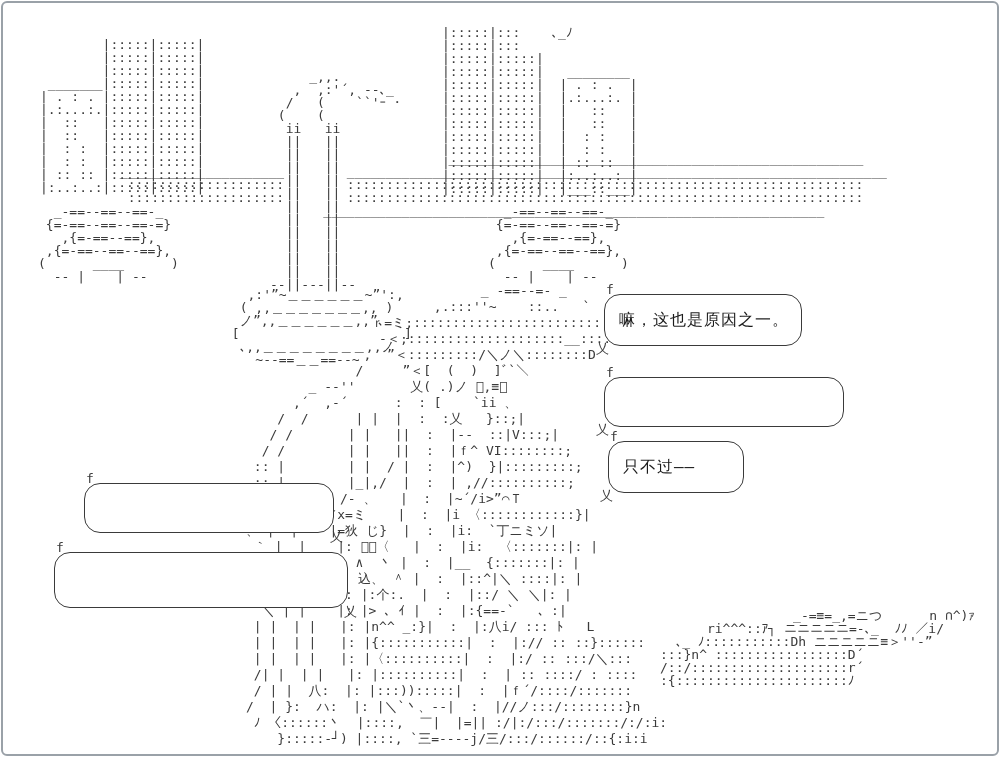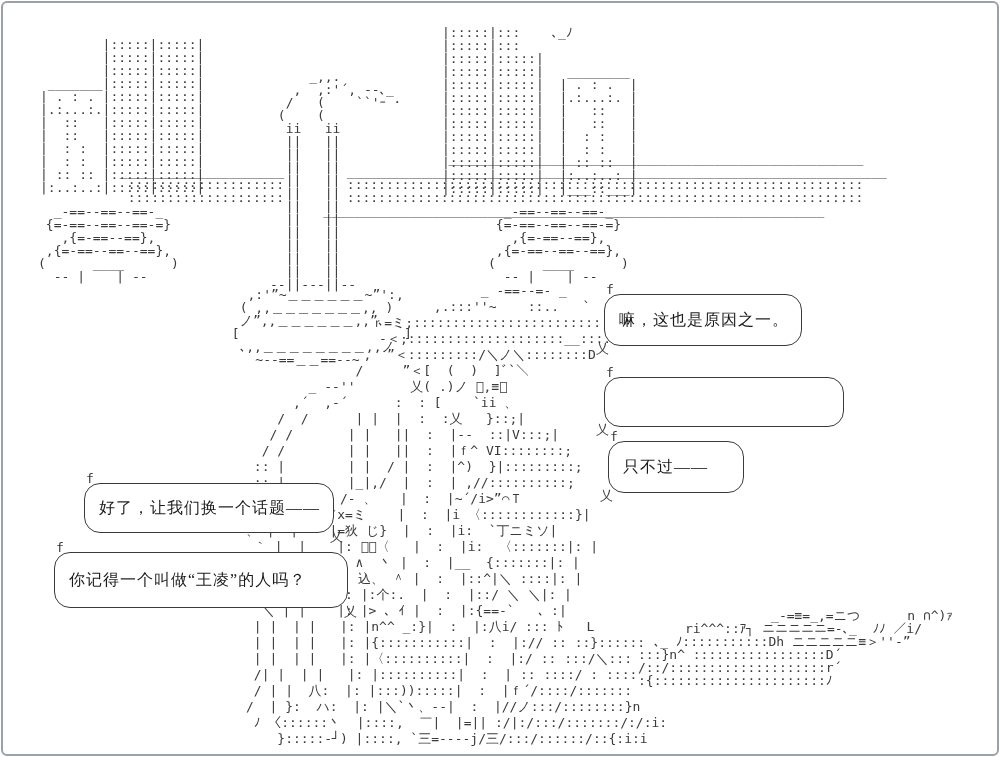--- a/index.html
+++ b/index.html
@@ -4,21 +4,21 @@
 <style>
   html,body{margin:0;padding:0;background:#ffffff;}
   .stage{position:relative;width:1000px;height:757px;background:#ffffff;overflow:hidden;
          font-family:"DejaVu Sans Mono",monospace;}
   .frame{position:absolute;inset:1px;border:2px solid #9aa1a8;border-radius:6px;pointer-events:none;}
   pre.art{position:absolute;margin:12px;font-size:13px;line-height:13px;color:#3a3a3a;
           background:transparent;white-space:pre;letter-spacing:0;}
   pre.art.big{line-height:16px;}
   .bubble{position:absolute;background:#ffffff;border:1.6px solid #3a3a3a;border-radius:16px;
           display:flex;align-items:center;padding:0 14px;box-sizing:border-box;}
-  .bubble .txt{font-family:Liberation Serif, serif;font-size:16px;color:#1b1b1b;
+  .bubble .txt{font-family:Liberation Mono, monospace;font-size:16px;color:#1b1b1b;
                letter-spacing:1px;white-space:nowrap;}
   .bubble .g-top{position:absolute;top:-13px;left:1px;font-size:13px;color:#3a3a3a;
                  font-family:"DejaVu Sans Mono",monospace;}
   .bubble .g-tail{position:absolute;font-size:13px;color:#3a3a3a;
                   font-family:"DejaVu Sans Mono",monospace;}
   .tail-left .g-tail{bottom:-13px;left:-9px;}
   .tail-right .g-tail{bottom:-14px;right:-10px;}
 </style>
 </head>
 <body>
@@ -113,21 +113,21 @@
  、  | |    |: |:个:.  |  :  |::/ ＼ ＼|: |
   ＼ | |    |: |&gt; ､ ｲ |  :  |:{==‐`   、:|
  | |  | |   |: |n^^ _:}|  :  |:八i/ ::: ﾄ   L
  | |  | |   |: |{:::::::::::|  :  |:// :: ::}::::::
  | |  | |   |: |〈::::::::::|  :  |:/ :: :::/＼:::
  /| |  | |   |: |::::::::::|  :  | :: ::::/ : ::::
  / | |  八:  |: |:::)):::::|  :  |ｆ´/::::/:::::::
 /  | }:  ハ:  |: |＼`丶、--|  :  |//ノ:::/::::::::}n
  ﾉ 〈::::::丶  |::::,  ￣|  |=|| :/|:/:::/:::::::/:/:i:
     }:::::‐┘) |::::, `三=----j/三/:::/::::::/::{:i:i</pre>
-  <pre class="art" style="left:626px;top:597px">                 _-=≡=_,=ニつ      n ∩^)ｧ
+  <pre class="art" style="left:648px;top:597px">                 _-=≡=_,=ニつ      n ∩^)ｧ
       ri^^^::ｱ┐ ニニニニニ=-､_  ﾉﾉ ／i/
   ､_ ﾉ:::::::::::Dh ニニニニニ≡＞''‐”
 :::}n^ :::::::::::::::::D´
 /::/::::::::::::::::::::r´
 :{::::::::::::::::::::::ﾉ</pre>
 
   <div class="bubble tail-left" style="left:604px;top:294px;width:198px;height:52px">
     <span class="g-top">f</span>
     <span class="txt">嘛，这也是原因之一。</span>
     <span class="g-tail">乂</span>
@@ -139,22 +139,20 @@
   </div>
 
   <div class="bubble tail-left" style="left:608px;top:441px;width:136px;height:52px">
     <span class="g-top">f</span>
     <span class="txt">只不过——</span>
     <span class="g-tail">乂</span>
   </div>
 
   <div class="bubble tail-right" style="left:84px;top:483px;width:250px;height:50px">
     <span class="g-top">f</span>
-    <span class="txt">好了，让我们换一个话题——</span>
     <span class="g-tail">乂</span>
   </div>
 
   <div class="bubble tail-right" style="left:54px;top:552px;width:294px;height:56px">
     <span class="g-top">f</span>
-    <span class="txt">你记得一个叫做“王凌”的人吗？</span>
     <span class="g-tail">乂</span>
   </div>
 </div>
 
 </body></html>

